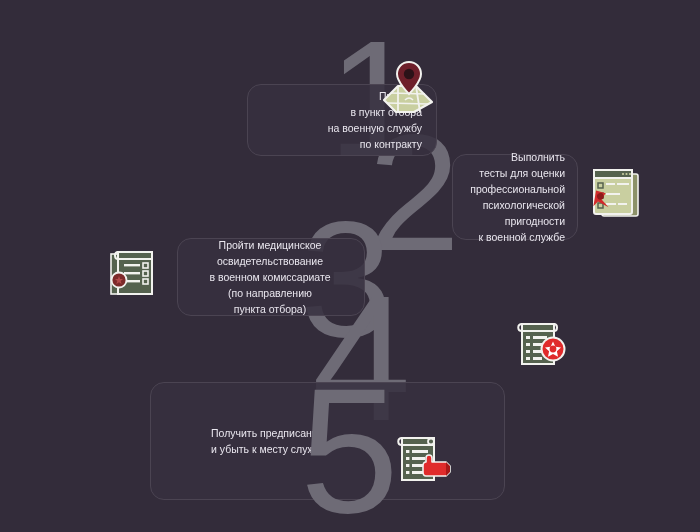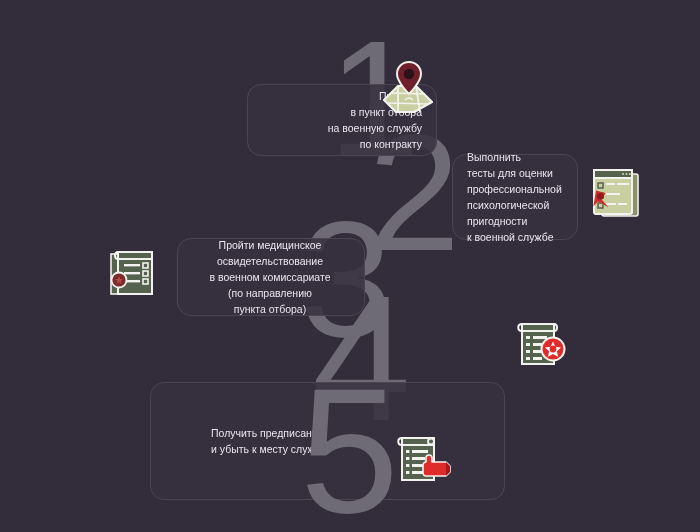--- a/index.html
+++ b/index.html
@@ -47,21 +47,21 @@
   .card .txt{
     position:absolute;
     left:12px;right:12px;
     white-space:pre-line;
   }
 
   .card.c1{left:247px;top:84px;width:190px;height:72px;}
   .card.c1 .txt{right:14px;text-align:right;top:50%;transform:translateY(-50%);}
 
   .card.c2{left:452px;top:154px;width:126px;height:86px;}
-  .card.c2 .txt{left:14px;text-align:left;top:50%;transform:translateY(-50%);}
+  .card.c2 .txt{left:14px;text-align:right;top:50%;transform:translateY(-50%);}
 
   .card.c3{left:177px;top:238px;width:188px;height:78px;}
   .card.c3 .txt{right:14px;text-align:center;top:50%;transform:translateY(-50%);}
 
   .card.c4{left:402px;top:313px;width:100px;height:62px;}
   .card.c4 .txt{right:12px;left:12px;text-align:center;top:50%;transform:translateY(-50%);}
 
   .card.c5{left:150px;top:382px;width:355px;height:118px;}
   .card.c5 .txt{right:60px;left:60px;text-align:left;top:50%;transform:translateY(-50%);}
 

